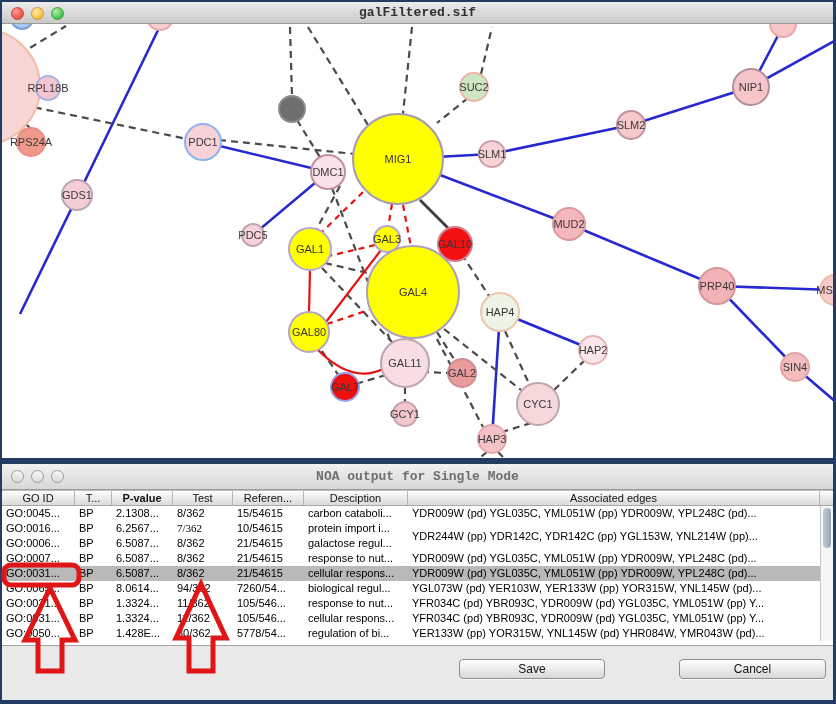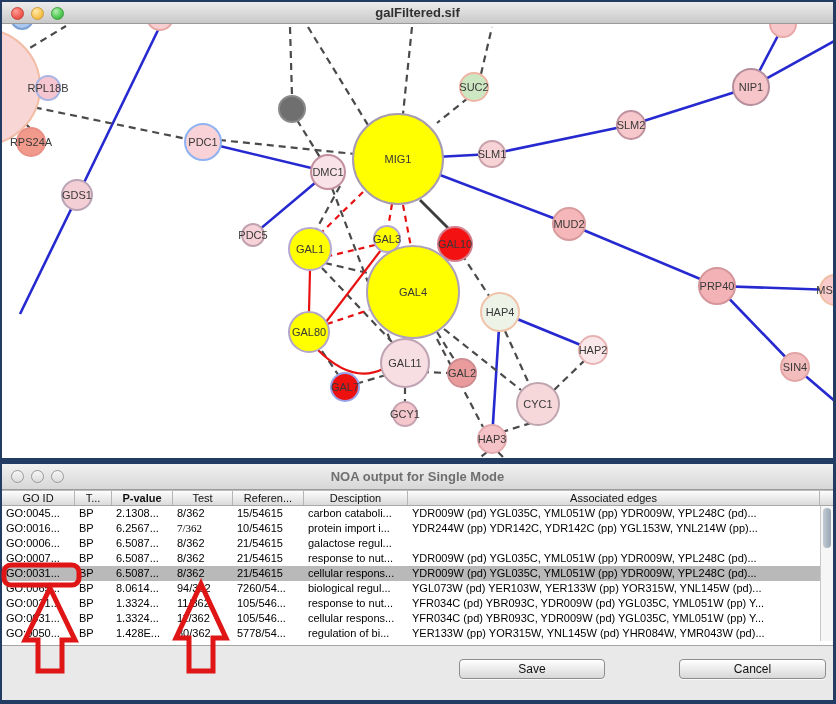--- a/index.html
+++ b/index.html
@@ -2,21 +2,21 @@
 <html><head>
 <meta charset="utf-8">
 <style>
   html,body{margin:0;padding:0;}
   body{font-family:"Liberation Sans",sans-serif;}
   #page{position:relative;width:836px;height:704px;background:#233c63;overflow:hidden;}
 
   
   #topwin{position:absolute;left:2px;top:2px;width:831px;height:456px;background:#fff;}
   .titlebar{position:absolute;left:0;top:0;width:100%;height:22px;
-    background:linear-gradient(#ececec,#c9c9c9);border-bottom:1px solid #9b9b9b;box-sizing:border-box;}
+    background:linear-gradient(#ececec,#c9c9c9);border-bottom:1px solid #9b9b9b;box-sizing:border-box;font-family:Liberation Mono, monospace;}
   .titlebar .title{position:absolute;left:0;right:0;top:3px;text-align:center;
     font-size:13px;font-weight:600;color:#303030;}
   .lights{position:absolute;left:9px;top:4.5px;display:flex;gap:7px;}
   .light{width:13px;height:13px;border-radius:50%;box-sizing:border-box;}
   .light.red{background:radial-gradient(circle at 35% 30%,#ff9d97,#f05b51 60%,#d8463c);border:1px solid #c8423a;}
   .light.yellow{background:radial-gradient(circle at 35% 30%,#ffe9ab,#f8c44f 60%,#e0a33a);border:1px solid #cf9a36;}
   .light.green{background:radial-gradient(circle at 35% 30%,#b3f0b0,#4fc853 60%,#3aa83f);border:1px solid #39a03c;}
   .light.hollow{background:linear-gradient(#f6f6f6,#dcdcdc);border:1.5px solid #9a9a9a;}
   #network{position:absolute;left:0;top:22px;width:831px;height:434px;}
 
@@ -227,21 +227,21 @@
           <div class="tcell" style="width: 104px;">carbon cataboli...</div>
           <div class="tcell" style="width: 412px;">YDR009W (pd) YGL035C, YML051W (pp) YDR009W, YPL248C (pd)...</div>
         </div>
         <div class="trow">
           <div class="tcell" style="width: 73px;">GO:0016...</div>
           <div class="tcell" style="width: 37px;">BP</div>
           <div class="tcell" style="width: 61px;">6.2567...</div>
           <div class="tcell" style="width: 60px; font-family: Liberation Serif, serif;">7/362</div>
           <div class="tcell" style="width: 71px;">10/54615</div>
           <div class="tcell" style="width: 104px;">protein import i...</div>
-          <div class="tcell" style="width: 412px;">YDR244W (pp) YDR142C, YDR142C (pp) YGL153W, YNL214W (pp)...</div>
+          <div class="tcell" style="width: 412px; margin-top: 8px;">YDR244W (pp) YDR142C, YDR142C (pp) YGL153W, YNL214W (pp)...</div>
         </div>
         <div class="trow">
           <div class="tcell" style="width: 73px;">GO:0006...</div>
           <div class="tcell" style="width: 37px;">BP</div>
           <div class="tcell" style="width: 61px;">6.5087...</div>
           <div class="tcell" style="width: 60px;">8/362</div>
           <div class="tcell" style="width: 71px;">21/54615</div>
           <div class="tcell" style="width: 104px;">galactose regul...</div>
         </div>
         <div class="trow">

